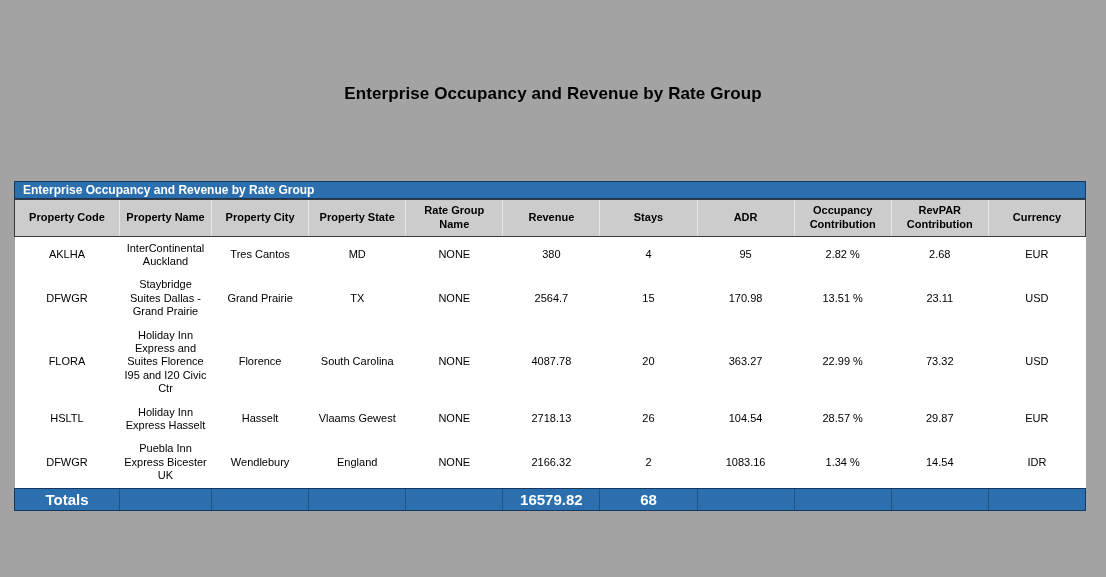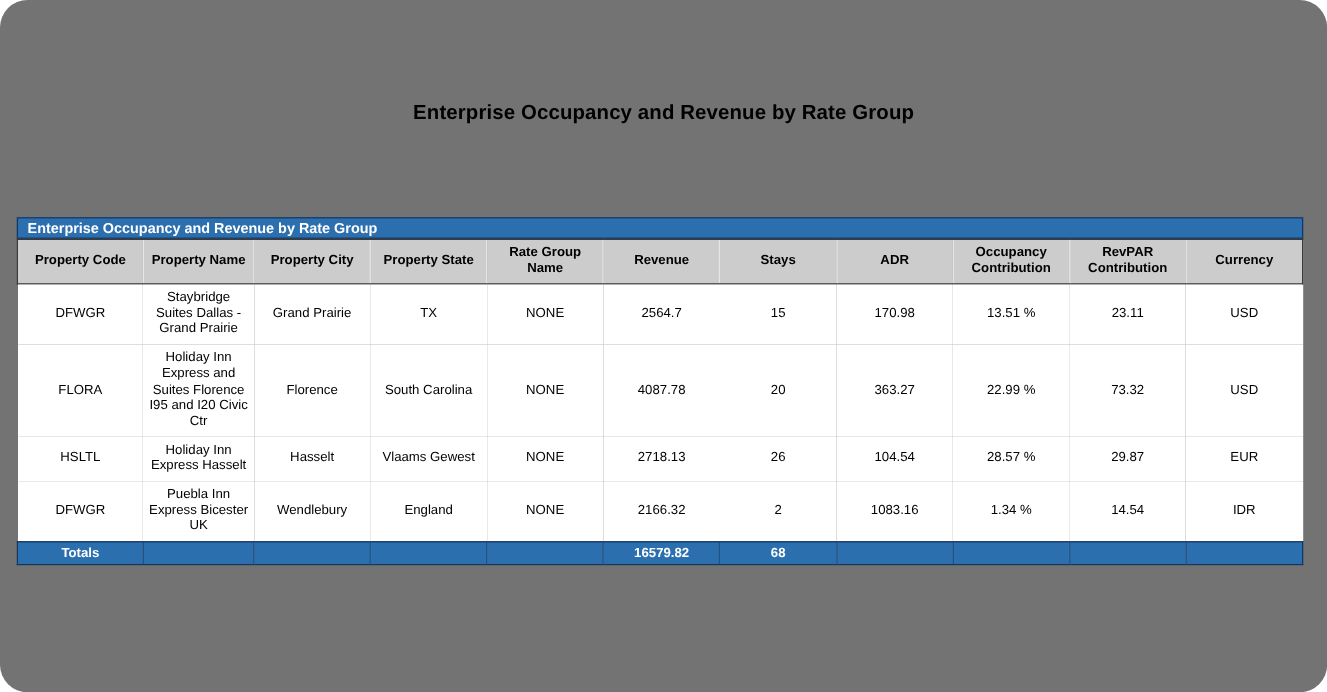--- a/index.html
+++ b/index.html
@@ -12,23 +12,22 @@
   html, body {
     margin: 0; padding: 0;
     background: #fff;
     font-family: "Liberation Sans", "DejaVu Sans", sans-serif;
     color: #000;
   }
   .page {
     position: relative;
     width: 1106px;
     height: 577px;
-    background: #737373;
+    background: #a3a3a3;
     overflow: hidden;
-    border-radius: 23px;
   }
   .report-title {
     position: absolute;
     top: 84px; left: 0; right: 0;
     margin: 0;
     text-align: center;
     font-size: 17px;
     font-weight: bold;
     letter-spacing: 0.1px;
   }
@@ -75,21 +74,21 @@
     font-size: 11px;
     text-align: center;
     vertical-align: middle;
     line-height: 1.22;
     padding: 5px 3px;
     border: none;
   }
   table.report tfoot td {
     background: var(--accent);
     color: #fff;
-    font-size: 11px;
+    font-size: 15px;
     font-weight: bold;
     text-align: center;
     vertical-align: middle;
     height: 19px;
     padding: 2px 3px;
     border-top: 1px solid var(--border-navy);
     border-bottom: 1px solid var(--border-navy);
     border-left: 1px solid rgba(0,0,0,0.25);
   }
   table.report tfoot td:first-child { border-left: 1px solid var(--border-navy); }
@@ -132,20 +131,33 @@
             <th>Revenue</th>
             <th>Stays</th>
             <th>ADR</th>
             <th>Occupancy Contribution</th>
             <th>RevPAR Contribution</th>
             <th>Currency</th>
           </tr>
       </thead>
       <tbody id="body-rows">
           <tr>
+            <td>AKLHA</td>
+            <td>InterContinental Auckland</td>
+            <td>Tres Cantos</td>
+            <td>MD</td>
+            <td>NONE</td>
+            <td>380</td>
+            <td>4</td>
+            <td>95</td>
+            <td>2.82 %</td>
+            <td>2.68</td>
+            <td>EUR</td>
+          </tr>
+          <tr>
             <td>DFWGR</td>
             <td>Staybridge Suites Dallas - Grand Prairie</td>
             <td>Grand Prairie</td>
             <td>TX</td>
             <td>NONE</td>
             <td>2564.7</td>
             <td>15</td>
             <td>170.98</td>
             <td>13.51 %</td>
             <td>23.11</td>

